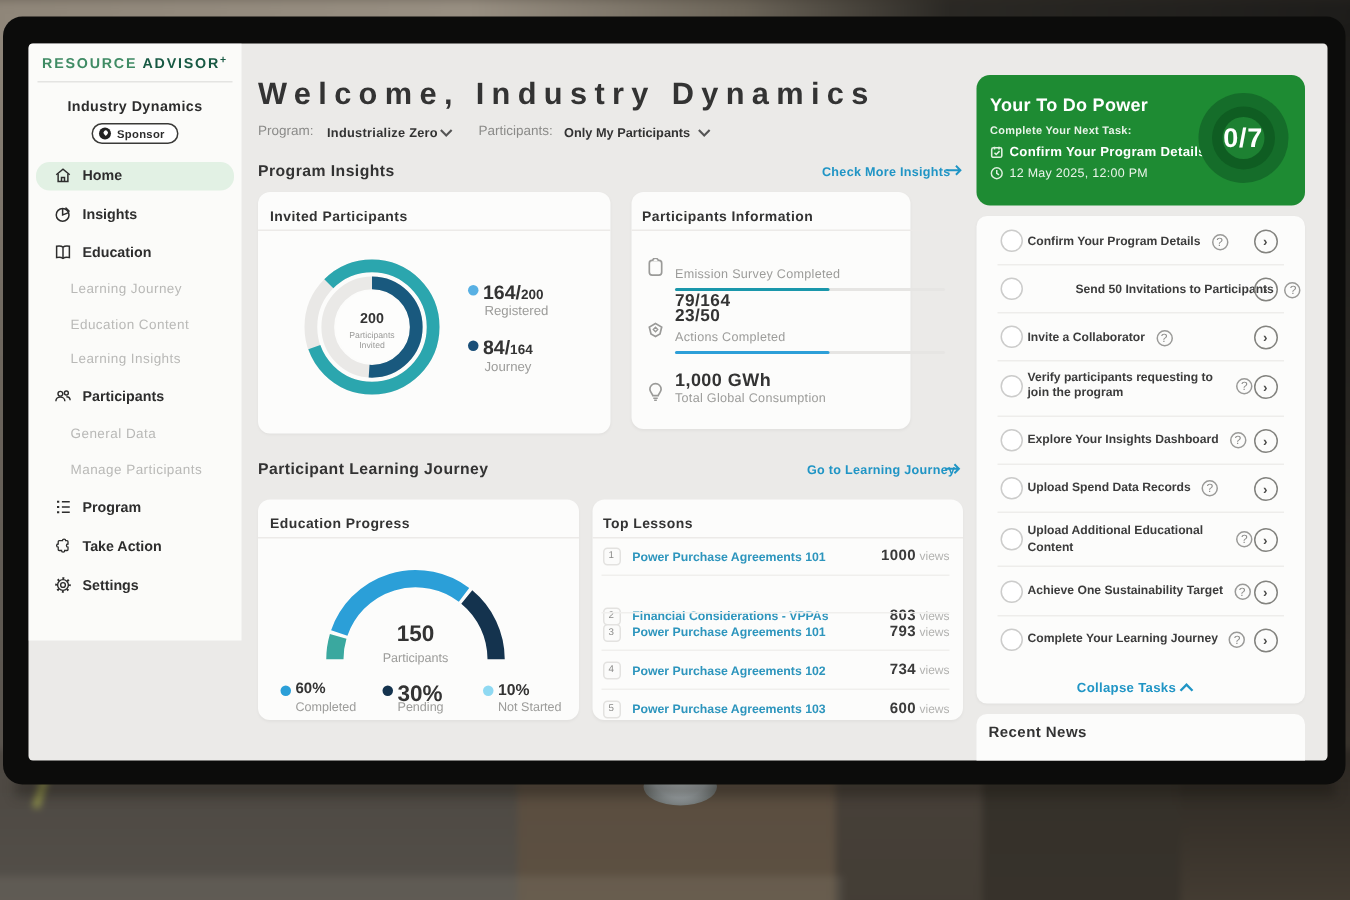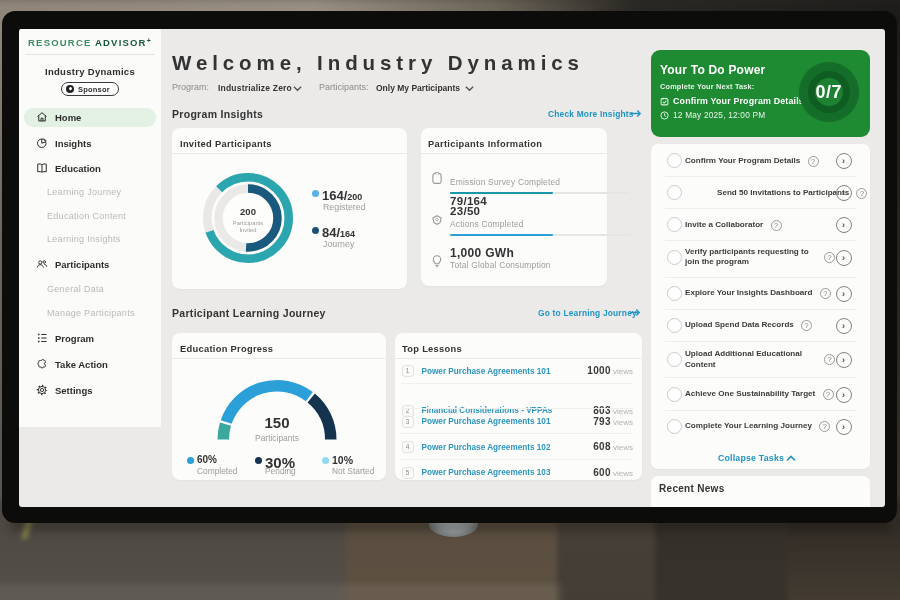--- a/index.html
+++ b/index.html
@@ -224,21 +224,21 @@
         <div class="lsep" style="top:75.3px;"></div>
         <div class="lrow" style="top:83px;">
             <div class="lnum">3</div>
             <div class="ltit">Power Purchase Agreements 101</div>
             <div class="lviews"><b>793</b> <span>views</span></div>
           </div>
         <div class="lsep" style="top:100.5px;"></div>
         <div class="lrow" style="top:108.5px;">
             <div class="lnum">4</div>
             <div class="ltit">Power Purchase Agreements 102</div>
-            <div class="lviews"><b>608</b> <span>views</span></div>
+            <div class="lviews"><b>734</b> <span>views</span></div>
           </div>
         <div class="lsep" style="top:126px;"></div>
         <div class="lrow" style="top:134px;">
             <div class="lnum">5</div>
             <div class="ltit">Power Purchase Agreements 103</div>
             <div class="lviews"><b>600</b> <span>views</span></div>
           </div>
       </div>
     </div>
     <div id="right">

